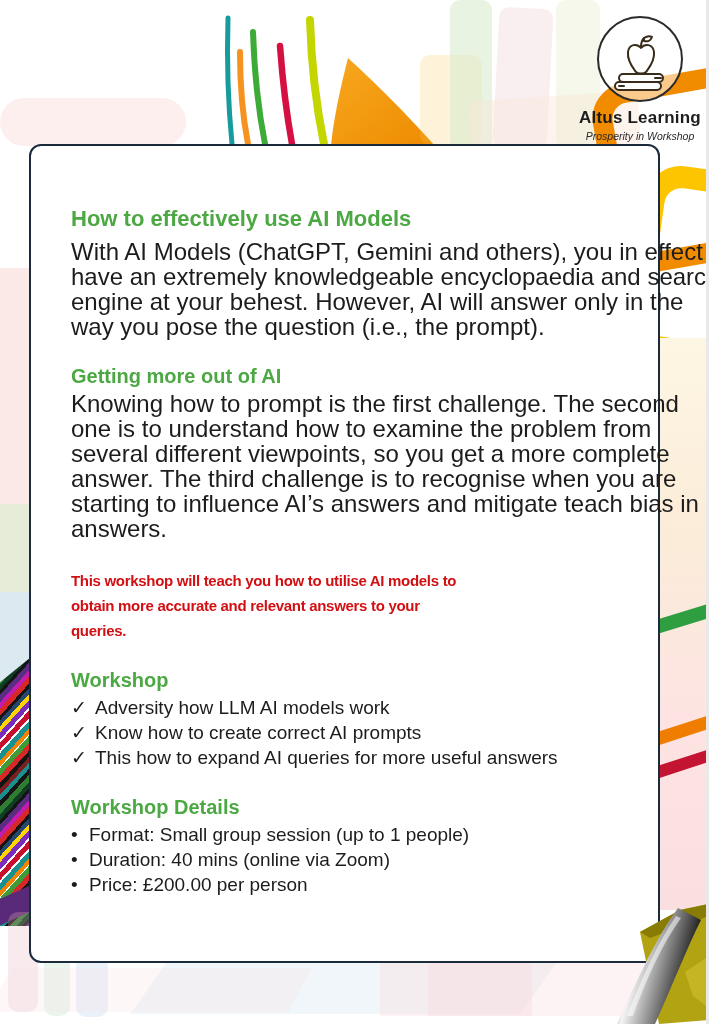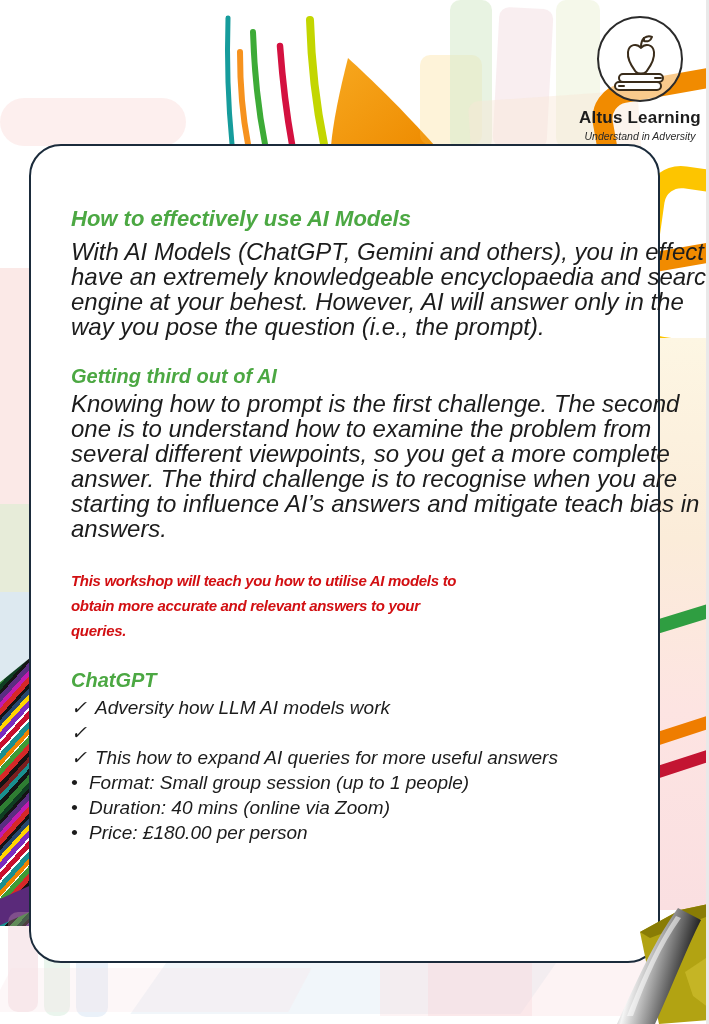--- a/index.html
+++ b/index.html
@@ -36,22 +36,22 @@
   .bw{opacity:.55;}
   
   .logo{left:578px;top:16px;width:124px;text-align:center;z-index:5;}
   .logo-circle{margin:0 auto;width:86px;height:86px;border:2.5px solid #2b2b2b;border-radius:50%;
     background:rgba(255,255,255,.55);display:flex;align-items:center;justify-content:center;box-sizing:border-box;}
   .logo-name{margin-top:6px;font-size:17px;font-weight:bold;color:#1d1d1d;letter-spacing:.2px;}
   .logo-tagline{margin-top:2px;font-size:10.5px;font-style:italic;color:#2a2a2a;}
   
   .card{
     left:29px;top:144px;width:631px;height:819px;background:#ffffff;
-    border:2.5px solid #1b2b3b;border-radius:32px;box-sizing:border-box;
-    padding:60px 18px 0 40px;z-index:10;font-style:italic;
+    border:2.5px solid #1b2b3b;border-radius:12px;box-sizing:border-box;
+    padding:60px 18px 0 40px;z-index:10;
   }
   .h1{margin:0 0 7px 0;font-size:22px;font-weight:bold;color:#4ca843;}
   .h2{margin:26px 0 3px 0;font-size:20px;font-weight:bold;color:#4ca843;}
   .body-p{margin:0;font-size:24px;line-height:25px;color:#1c1c1c;white-space:pre;}
   .red-p{margin:27px 0 0 0;font-size:15px;line-height:25px;font-weight:bold;color:#d20f12;
     letter-spacing:-.3px;white-space:pre;}
   .row{display:flex;align-items:flex-start;font-size:19px;line-height:25px;color:#1c1c1c;}
   .row .marker{width:24px;flex:0 0 24px;}
   .row .bullet-marker{width:18px;flex:0 0 18px;}
   
@@ -129,67 +129,69 @@
           <path d="M14,48 L50,48" stroke-width="1.2"></path>
           <path d="M46,52 h6 M10,60 h5"></path>
 
           <path d="M32,22 c-4,-5 -12,-4 -13,4 c-1,9 5,16 8,20 c2,2 8,2 10,0 c3,-4 9,-11 8,-20 c-1,-8 -9,-9 -13,-4 Z" fill="#fff"></path>
           <path d="M32,21 c0,-4 1,-7 3,-9"></path>
           <path d="M35,12 c3,-2 6,-2 8,-1 c-1,3 -4,5 -8,4 Z" fill="#fff"></path>
         </g>
       </svg>
     </div>
     <div class="logo-name">Altus Learning</div>
-    <div class="logo-tagline">Understand in Adversity</div>
+    <div class="logo-tagline">Prosperity in Workshop</div>
   </div>
 
   <div class="abs card">
     <h1 class="h1">How to effectively use AI Models</h1>
 
     <p class="body-p">With AI Models (ChatGPT, Gemini and others), you in effect
 have an extremely knowledgeable encyclopaedia and search
 engine at your behest. However, AI will answer only in the
 way you pose the question (i.e., the prompt).</p>
 
-    <h2 class="h2">Getting third out of AI</h2>
+    <h2 class="h2">Getting more out of AI</h2>
     <p class="body-p">Knowing how to prompt is the first challenge. The second
 one is to understand how to examine the problem from
 several different viewpoints, so you get a more complete
 answer. The third challenge is to recognise when you are
 starting to influence AI’s answers and mitigate teach bias in
 answers.</p>
 
     <p class="red-p">This workshop will teach you how to utilise AI models to
 obtain more accurate and relevant answers to your
 queries.</p>
 
-    <h2 class="h2">ChatGPT</h2>
+    <h2 class="h2">Workshop</h2>
     <div class="row">
       <span class="marker">✓</span>
       <span>Adversity how LLM AI models work</span>
     </div>
     <div class="row">
       <span class="marker">✓</span>
+      <span>Know how to create correct AI prompts</span>
     </div>
     <div class="row">
       <span class="marker">✓</span>
       <span>This how to expand AI queries for more useful answers</span>
     </div>
 
+    <h2 class="h2">Workshop Details</h2>
     <div class="row">
       <span class="bullet-marker">•</span>
       <span>Format: Small group session (up to 1 people)</span>
     </div>
     <div class="row">
       <span class="bullet-marker">•</span>
       <span>Duration: 40 mins (online via Zoom)</span>
     </div>
     <div class="row">
       <span class="bullet-marker">•</span>
-      <span>Price: £180.00 per person</span>
+      <span>Price: £200.00 per person</span>
     </div>
   </div>
 
   <svg class="abs curl" width="154" height="148" viewBox="0 0 154 148">
     <defs>
       <linearGradient id="curlGrad" x1="0" y1="0" x2="1" y2="0.35">
         <stop offset="0" stop-color="#0a0a0a"></stop>
         <stop offset="0.35" stop-color="#f5f5f5"></stop>
         <stop offset="0.6" stop-color="#9a9a9a"></stop>
         <stop offset="1" stop-color="#060606"></stop>

